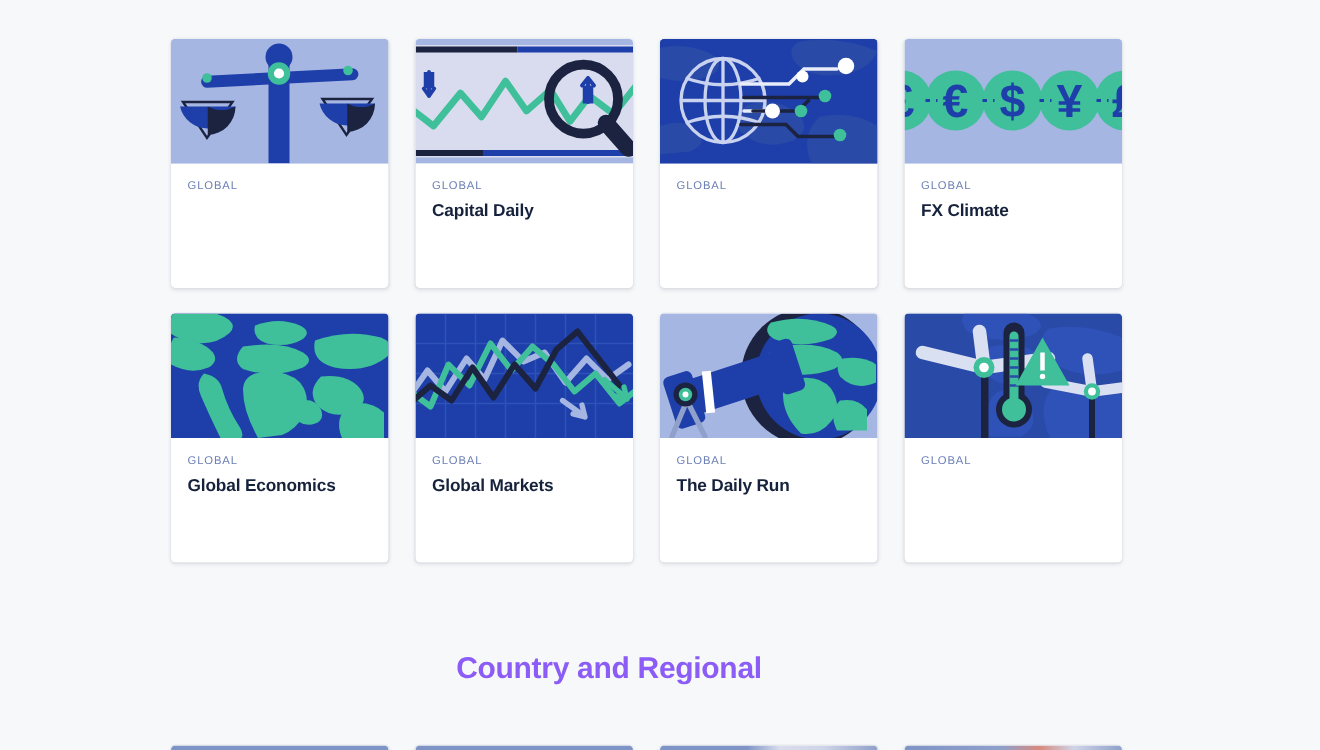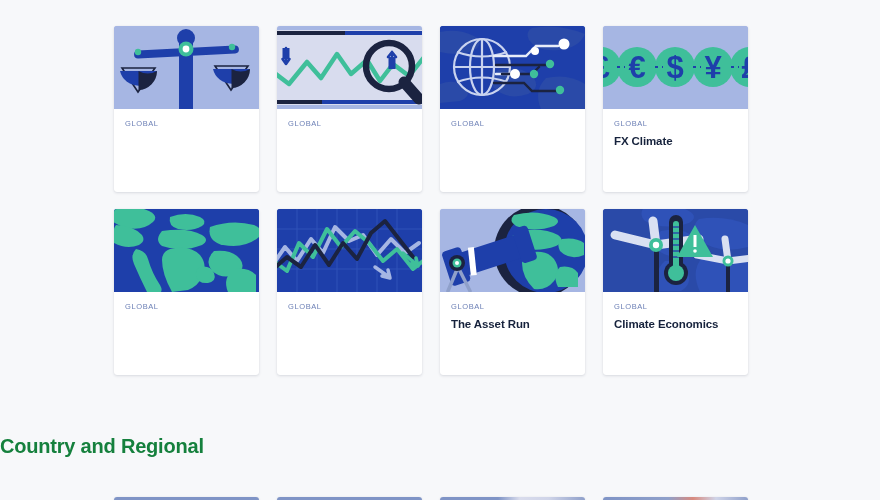--- a/index.html
+++ b/index.html
@@ -68,23 +68,24 @@
   
   .grid.row-3 .card{height:20px;}
   .grid.row-3 .card-thumb{height:20px;}
 
   
   .section-heading{
     position:absolute;
     top:435px;
     left:0;
     width:812px;
+    text-align:center;
     font-size:20px;
     font-weight:700;
-    color:#15803d;
+    color:#8b5cf6;
     letter-spacing:-.2px;
   }
 </style>
 </head>
 <body>
 
 <div class="page">
 
   <div class="grid row-1">
     <div class="row">
@@ -127,20 +128,21 @@
             <path d="M9 22 L9 38 M9 38 L5.5 33 M9 38 L12.5 33" stroke="#1e3faa" stroke-width="2.6" fill="none" stroke-linecap="round"></path>
             <rect x="5.5" y="22" width="7" height="11" fill="#1e3faa"></rect>
             <circle cx="112" cy="40" r="23" fill="none" stroke="#1b2340" stroke-width="6.5"></circle>
             <path d="M127 56 L142 73" stroke="#1b2340" stroke-width="11" stroke-linecap="round"></path>
             <path d="M115 26 L115 42 M115 26 L111 31 M115 26 L119 31" stroke="#1e3faa" stroke-width="2.6" fill="none" stroke-linecap="round"></path>
             <rect x="111.5" y="31" width="7" height="12" fill="#1e3faa"></rect>
           </svg>
         </div>
         <div class="card-body">
           <div class="card-kicker">GLOBAL</div>
+          <div class="card-title">Capital Daily</div>
         </div>
       </div>
 
       <div class="card">
         <div class="card-thumb" style="background:#1e3faa;">
           <svg viewBox="0 0 145 83" preserveAspectRatio="xMidYMid slice">
             <rect x="0" y="0" width="145" height="83" fill="#1e3faa"></rect>
             <g fill="#2a4aa8">
               <path d="M0 6 q18 -4 34 4 q10 6 2 13 q-14 8 -36 3 Z"></path>
               <path d="M92 2 q26 -5 53 6 q-6 14 -26 16 q-22 2 -30 -10 q-4 -8 3 -12 Z"></path>
@@ -229,20 +231,21 @@
               <path d="M56 40 q20 -4 30 6 q8 10 2 22 q-4 9 -14 13 l-16 2 q-10 -18 -10 -32 q0 -8 8 -11 Z"></path>
               <path d="M96 18 q22 -8 44 -2 q10 4 5 12 q-14 12 -36 8 q-16 -4 -13 -18 Z"></path>
               <path d="M100 42 q18 -2 26 8 q6 8 -2 14 q-14 8 -26 -2 q-8 -10 2 -20 Z"></path>
               <path d="M120 60 q14 -2 22 6 l0 17 l-28 0 q-6 -14 6 -23 Z"></path>
               <path d="M86 58 q10 -2 14 6 q3 8 -6 10 q-10 1 -12 -7 q-1 -7 4 -9 Z"></path>
             </g>
           </svg>
         </div>
         <div class="card-body">
           <div class="card-kicker">GLOBAL</div>
+          <div class="card-title">Global Economics</div>
         </div>
       </div>
 
       <div class="card">
         <div class="card-thumb" style="background:#1e3faa;">
           <svg viewBox="0 0 145 83" preserveAspectRatio="xMidYMid slice">
             <rect x="0" y="0" width="145" height="83" fill="#1e3faa"></rect>
             <g stroke="#2f52b8" stroke-width="1">
               <line x1="20" y1="0" x2="20" y2="83"></line>
                 <line x1="40" y1="0" x2="40" y2="83"></line>
@@ -256,20 +259,21 @@
             </g>
             <polyline points="-6,58 8,38 20,52 34,30 46,44 58,18 72,32 86,26 100,46 114,30 128,44 142,34" fill="none" stroke="#a6b6e3" stroke-width="4" stroke-linejoin="round" stroke-linecap="round"></polyline>
             <polyline points="-6,50 10,62 22,34 36,48 50,20 64,38 78,22 92,34 106,52 120,40 136,60 146,52" fill="none" stroke="#3fbf9a" stroke-width="4" stroke-linejoin="round" stroke-linecap="round"></polyline>
             <polyline points="-6,62 10,48 24,58 38,36 52,56 66,34 80,50 94,24 108,12 122,30 136,48" fill="none" stroke="#1b2340" stroke-width="4" stroke-linejoin="round" stroke-linecap="round"></polyline>
             <path d="M126 44 L140 56 M133 55 L141 57 M139 49 L141 57" stroke="#3fbf9a" stroke-width="3.5" fill="none" stroke-linecap="round"></path>
             <path d="M98 58 L112 68 M105 67 L113 69 M111 61 L113 69" stroke="#a6b6e3" stroke-width="3.5" fill="none" stroke-linecap="round"></path>
           </svg>
         </div>
         <div class="card-body">
           <div class="card-kicker">GLOBAL</div>
+          <div class="card-title">Global Markets</div>
         </div>
       </div>
 
       <div class="card">
         <div class="card-thumb" style="background:#a6b6e3;">
           <svg viewBox="0 0 145 83" preserveAspectRatio="xMidYMid slice">
             <rect x="0" y="0" width="145" height="83" fill="#a6b6e3"></rect>
             <circle cx="100" cy="42" r="46" fill="#1b2340"></circle>
             <circle cx="106" cy="42" r="42" fill="#1e3faa"></circle>
             <g fill="#3fbf9a">
@@ -286,21 +290,21 @@
               <rect x="28" y="30" width="6" height="28" fill="#ffffff" transform="rotate(12 31 44)"></rect>
             </g>
             <path d="M18 58 L8 82 M18 58 L30 82" stroke="#8fa0ca" stroke-width="3.5" stroke-linecap="round"></path>
             <circle cx="17" cy="54" r="8" fill="#1b2340"></circle>
             <circle cx="17" cy="54" r="4.5" fill="#3fbf9a"></circle>
             <circle cx="17" cy="54" r="2" fill="#ffffff"></circle>
           </svg>
         </div>
         <div class="card-body">
           <div class="card-kicker">GLOBAL</div>
-          <div class="card-title">The Asset Run</div>
+          <div class="card-title">The Daily Run</div>
         </div>
       </div>
 
       <div class="card">
         <div class="card-thumb" style="background:#2a4aa8;">
           <svg viewBox="0 0 145 83" preserveAspectRatio="xMidYMid slice">
             <rect x="0" y="0" width="145" height="83" fill="#2a4aa8"></rect>
             <g fill="#2f52b8">
               <path d="M44 -4 q24 -4 42 6 q10 6 0 12 q-24 8 -44 -2 q-8 -9 2 -16 Z"></path>
               <path d="M58 22 q22 -4 32 6 q8 10 -4 16 q-20 8 -32 -4 q-6 -11 4 -18 Z"></path>
@@ -339,21 +343,20 @@
               <line x1="70" y1="42" x2="76" y2="42"></line>
                 <line x1="70" y1="48" x2="76" y2="48"></line>
             </g>
             <path d="M92 16 L110 48 L74 48 Z" fill="#3fbf9a"></path>
             <rect x="90.5" y="26" width="3" height="12" fill="#ffffff"></rect>
             <circle cx="92" cy="42" r="1.8" fill="#ffffff"></circle>
           </svg>
         </div>
         <div class="card-body">
           <div class="card-kicker">GLOBAL</div>
-          <div class="card-title">Climate Economics</div>
         </div>
       </div>
 
     </div>
   </div>
 
   <div class="section-heading">Country and Regional</div>
 
   <div class="grid row-3">
     <div class="row">

